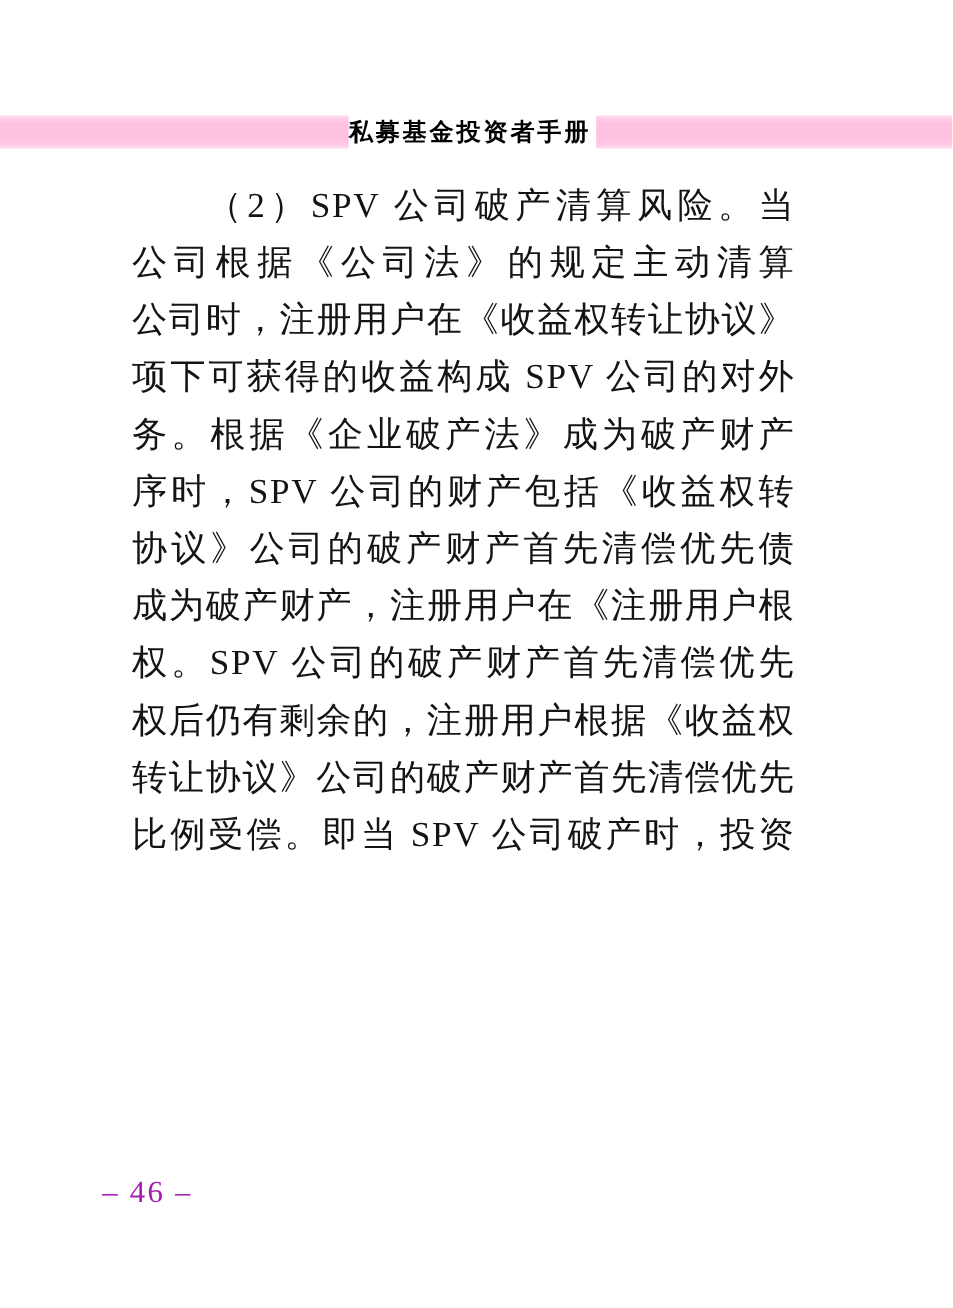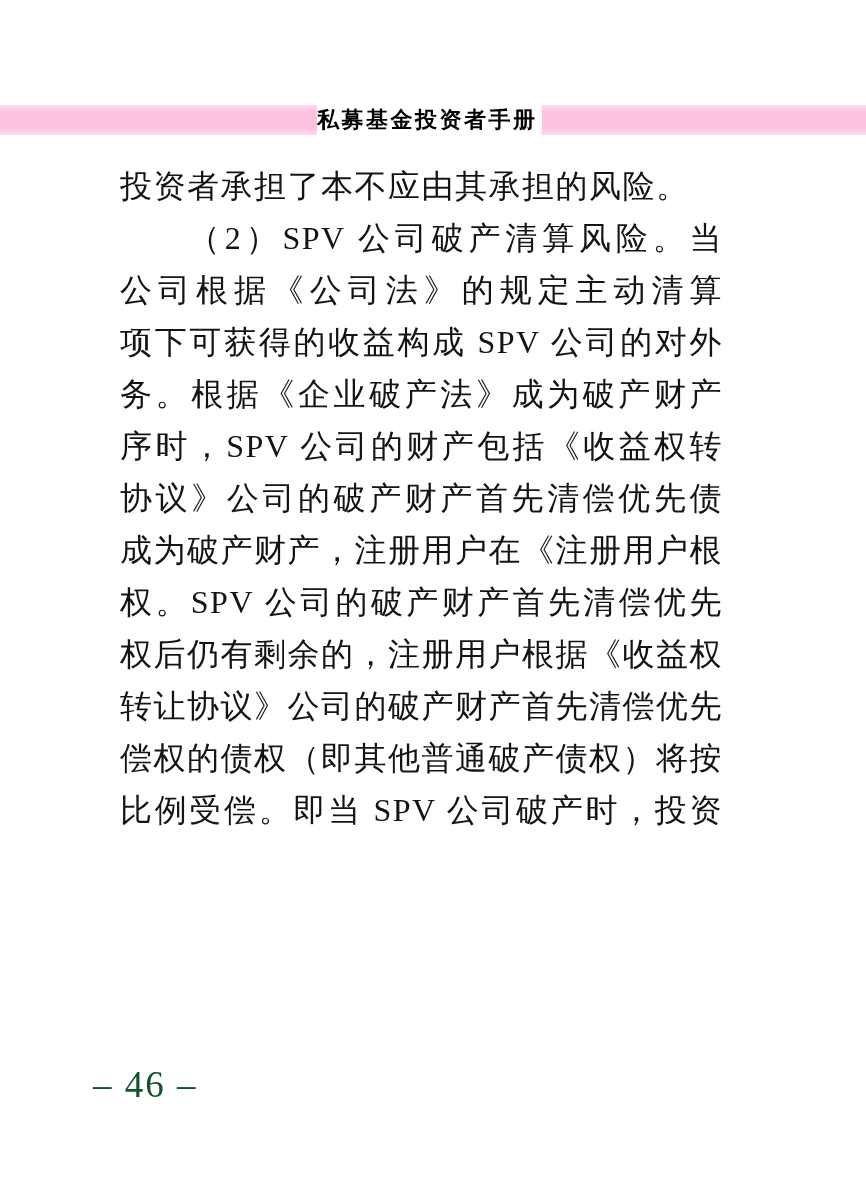--- a/index.html
+++ b/index.html
@@ -70,49 +70,48 @@
   }
   .line.indent {
     text-indent: 68px;            
   }
 
   
   .folio {
     position: absolute;
     top: 1068px;
     left: 93px;
-    font-size: 37px;
+    font-size: 28px;
     line-height: 34px;
     letter-spacing: 2px;
-    color: #14532d;
+    color: #a21caf;
     white-space: nowrap;
   }
 </style>
 </head>
 <body>
 
 <div class="page">
 
   <div class="running-head">
     <div class="head-bar left"></div>
     <div class="head-title">私募基金投资者手册</div>
     <div class="head-bar right"></div>
   </div>
 
   <div class="body-text">
-    <div class="line pe">投资者承担了本不应由其承担的风险。</div>
     <div class="line indent">（2）SPV 公司破产清算风险。当 SPV</div>
     <div class="line">公司根据《公司法》的规定主动清算 SPV</div>
+    <div class="line">公司时，注册用户在《收益权转让协议》</div>
     <div class="line">项下可获得的收益构成 SPV 公司的对外债</div>
     <div class="line">务。根据《企业破产法》成为破产财产</div>
     <div class="line">序时，SPV 公司的财产包括《收益权转让</div>
     <div class="line">协议》公司的破产财产首先清偿优先债</div>
     <div class="line">成为破产财产，注册用户在《注册用户根据</div>
     <div class="line">权。SPV 公司的破产财产首先清偿优先债</div>
     <div class="line">权后仍有剩余的，注册用户根据《收益权</div>
     <div class="line">转让协议》公司的破产财产首先清偿优先债</div>
-    <div class="line">偿权的债权（即其他普通破产债权）将按</div>
     <div class="line">比例受偿。即当 SPV 公司破产时，投资者</div>
   </div>
 
   <div class="folio">– 46 –</div>
 
 </div>
 
 </body></html>

